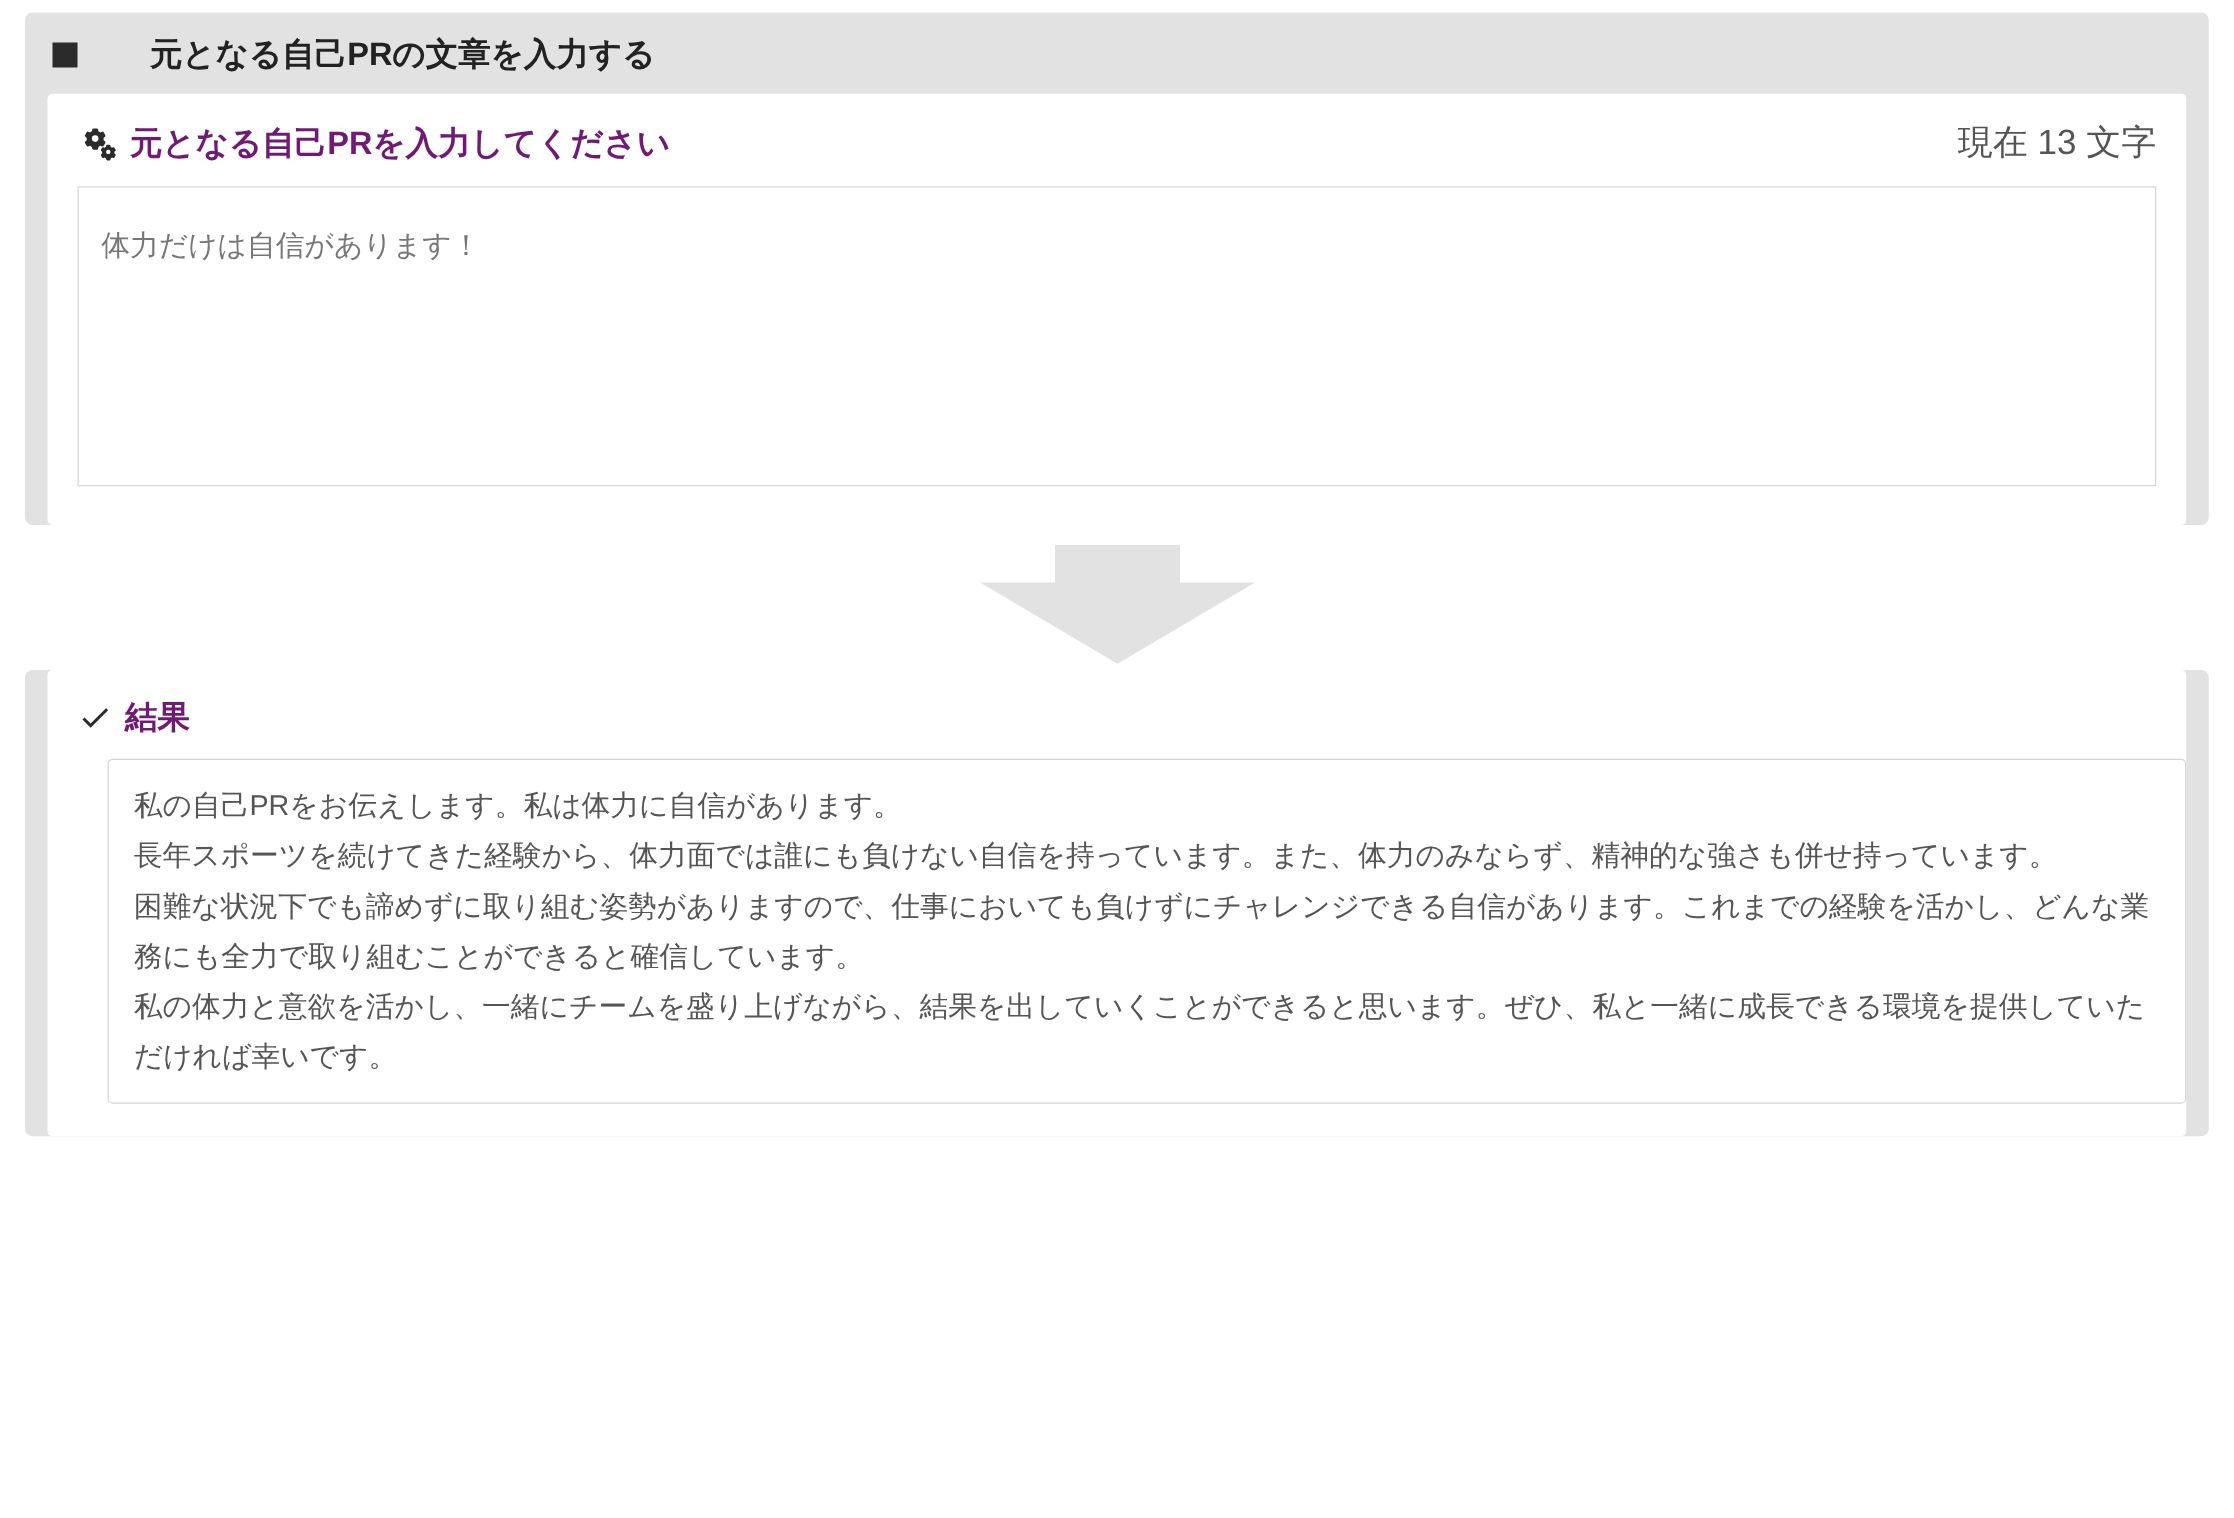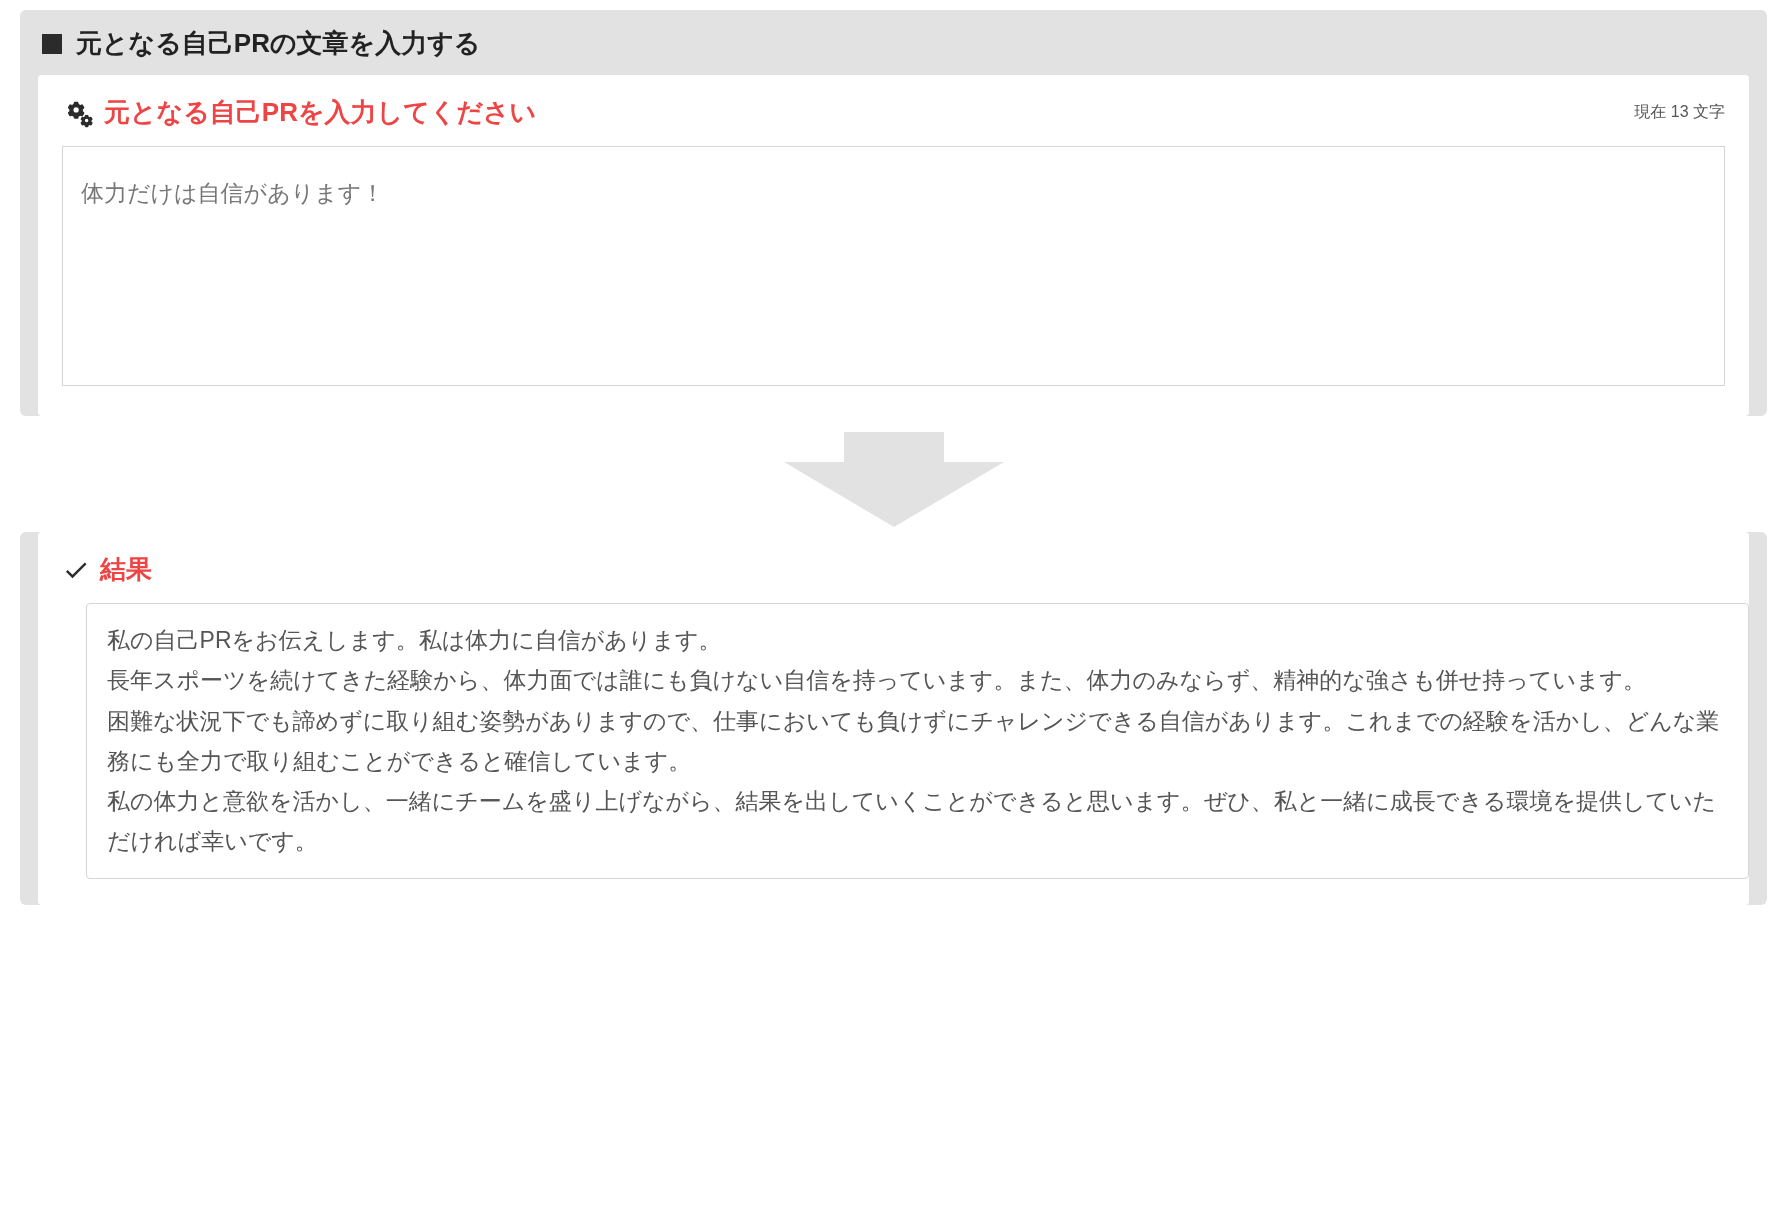--- a/index.html
+++ b/index.html
@@ -24,20 +24,21 @@
       background: #e2e2e2;
       border-radius: 6px;
       padding: 0;
       margin-bottom: 0;
     }
 
     .panel-header {
       display: flex;
       align-items: center;
       padding: 16px 22px 14px 22px;
+      gap: 44px;
     }
 
     .black-square {
       width: 20px;
       height: 20px;
       background: #2b2b2b;
       margin-right: 14px;
       flex-shrink: 0;
     }
 
@@ -72,25 +73,25 @@
       margin-right: 10px;
       display: flex;
       align-items: center;
       justify-content: center;
       flex-shrink: 0;
     }
 
     .sub-title {
       font-size: 26px;
       font-weight: 700;
-      color: #ef4444;
+      color: #701a75;
     }
 
     .char-count {
-      font-size: 16px;
+      font-size: 28px;
       color: #555;
     }
 
     .textarea-input {
       width: 100%;
       min-height: 240px;
       border: 1px solid #d6d6d6;
       border-radius: 0;
       padding: 28px 18px;
       font-size: 23px;

